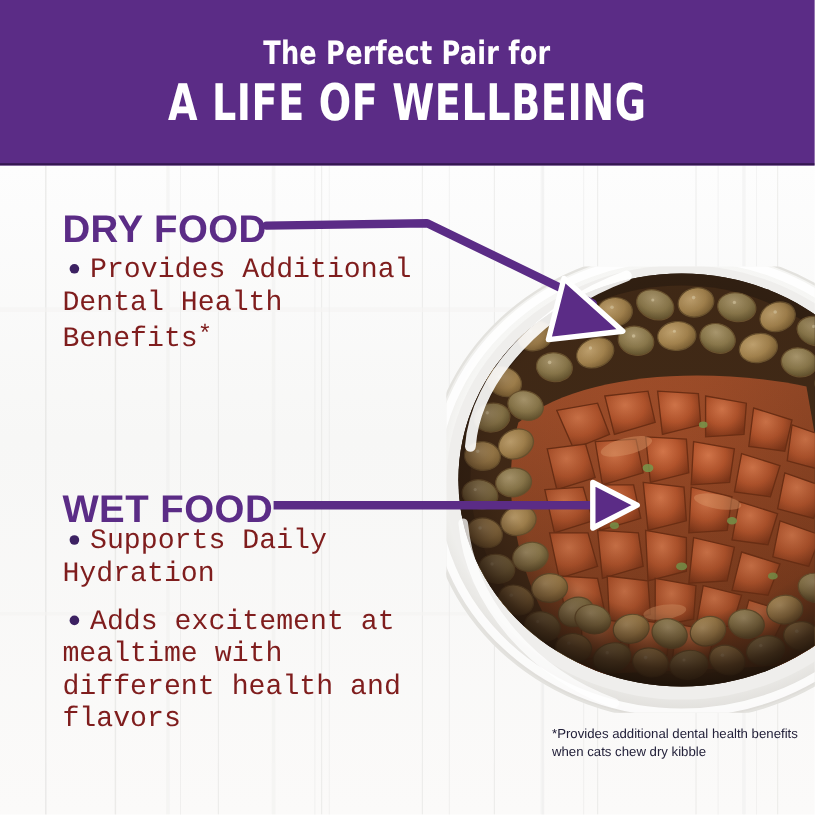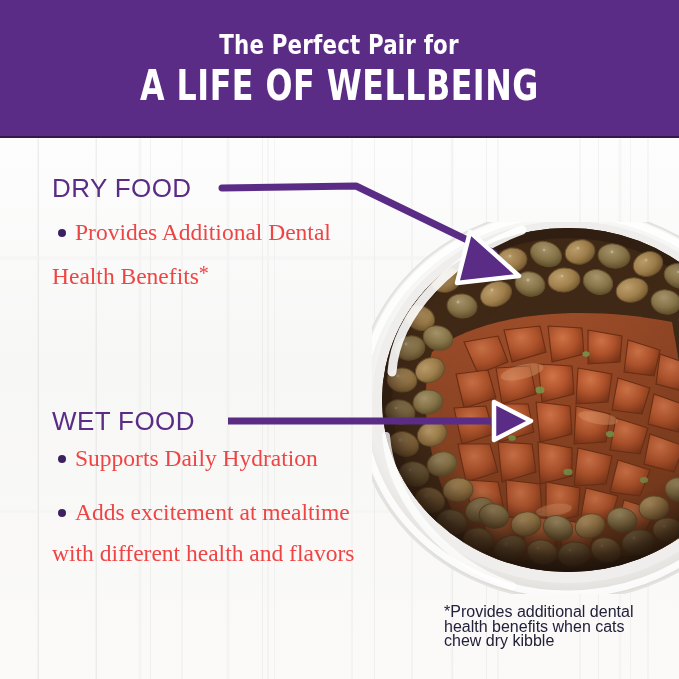--- a/index.html
+++ b/index.html
@@ -101,37 +101,37 @@
   .col {
     position: absolute;
     left: 0; top: 138px;
     width: 372px;
     height: 541px;
   }
   .sec-head {
     position: absolute;
     color: #5b2c86;
     font-family: "Liberation Sans", sans-serif;
-    font-weight: normal;
-    font-size: 26px;
+    font-weight: bold;
+    font-size: 32px;
     letter-spacing: .4px;
     line-height: 1;
     white-space: nowrap;
   }
   .sec-head.dry { left: 52px; top: 37px; }
   .sec-head.wet { left: 52px; top: 270px; }
 
   .bullets {
     position: absolute;
     left: 52px;
     width: 305px;
-    color: #ef4444;
-    font-family: Liberation Serif, serif;
+    color: #7f1d1d;
+    font-family: Liberation Mono, monospace;
     font-size: 23.5px;
-    line-height: 41px;
+    line-height: 27px;
     font-weight: 400;
   }
   .bullets.dry { top: 74px; }
   .bullets.wet { top: 300px; }
   .bullets .item {
     margin-bottom: 13px;
     text-indent: 0;
   }
   .bullets .item:last-child { margin-bottom: 0; }
   .bullets .item .dot {
@@ -142,26 +142,26 @@
     vertical-align: 3px;
     margin-right: 9px;
     margin-left: 6px;
   }
   .bullets .item .txt { }
   .star { font-size: 20px; vertical-align: 4px; }
 
   
   .footnote {
     position: absolute;
-    left: 444px;
+    left: 460px;
     top: 605px;
     width: 218px;
     color: #23213a;
     font-family: "Liberation Sans", sans-serif;
-    font-size: 16px;
+    font-size: 11px;
     line-height: 14.5px;
     font-weight: 400;
   }
 
   
   .arrows {
     position: absolute;
     left: 0; top: 0;
     width: 679px; height: 679px;
     pointer-events: none;

